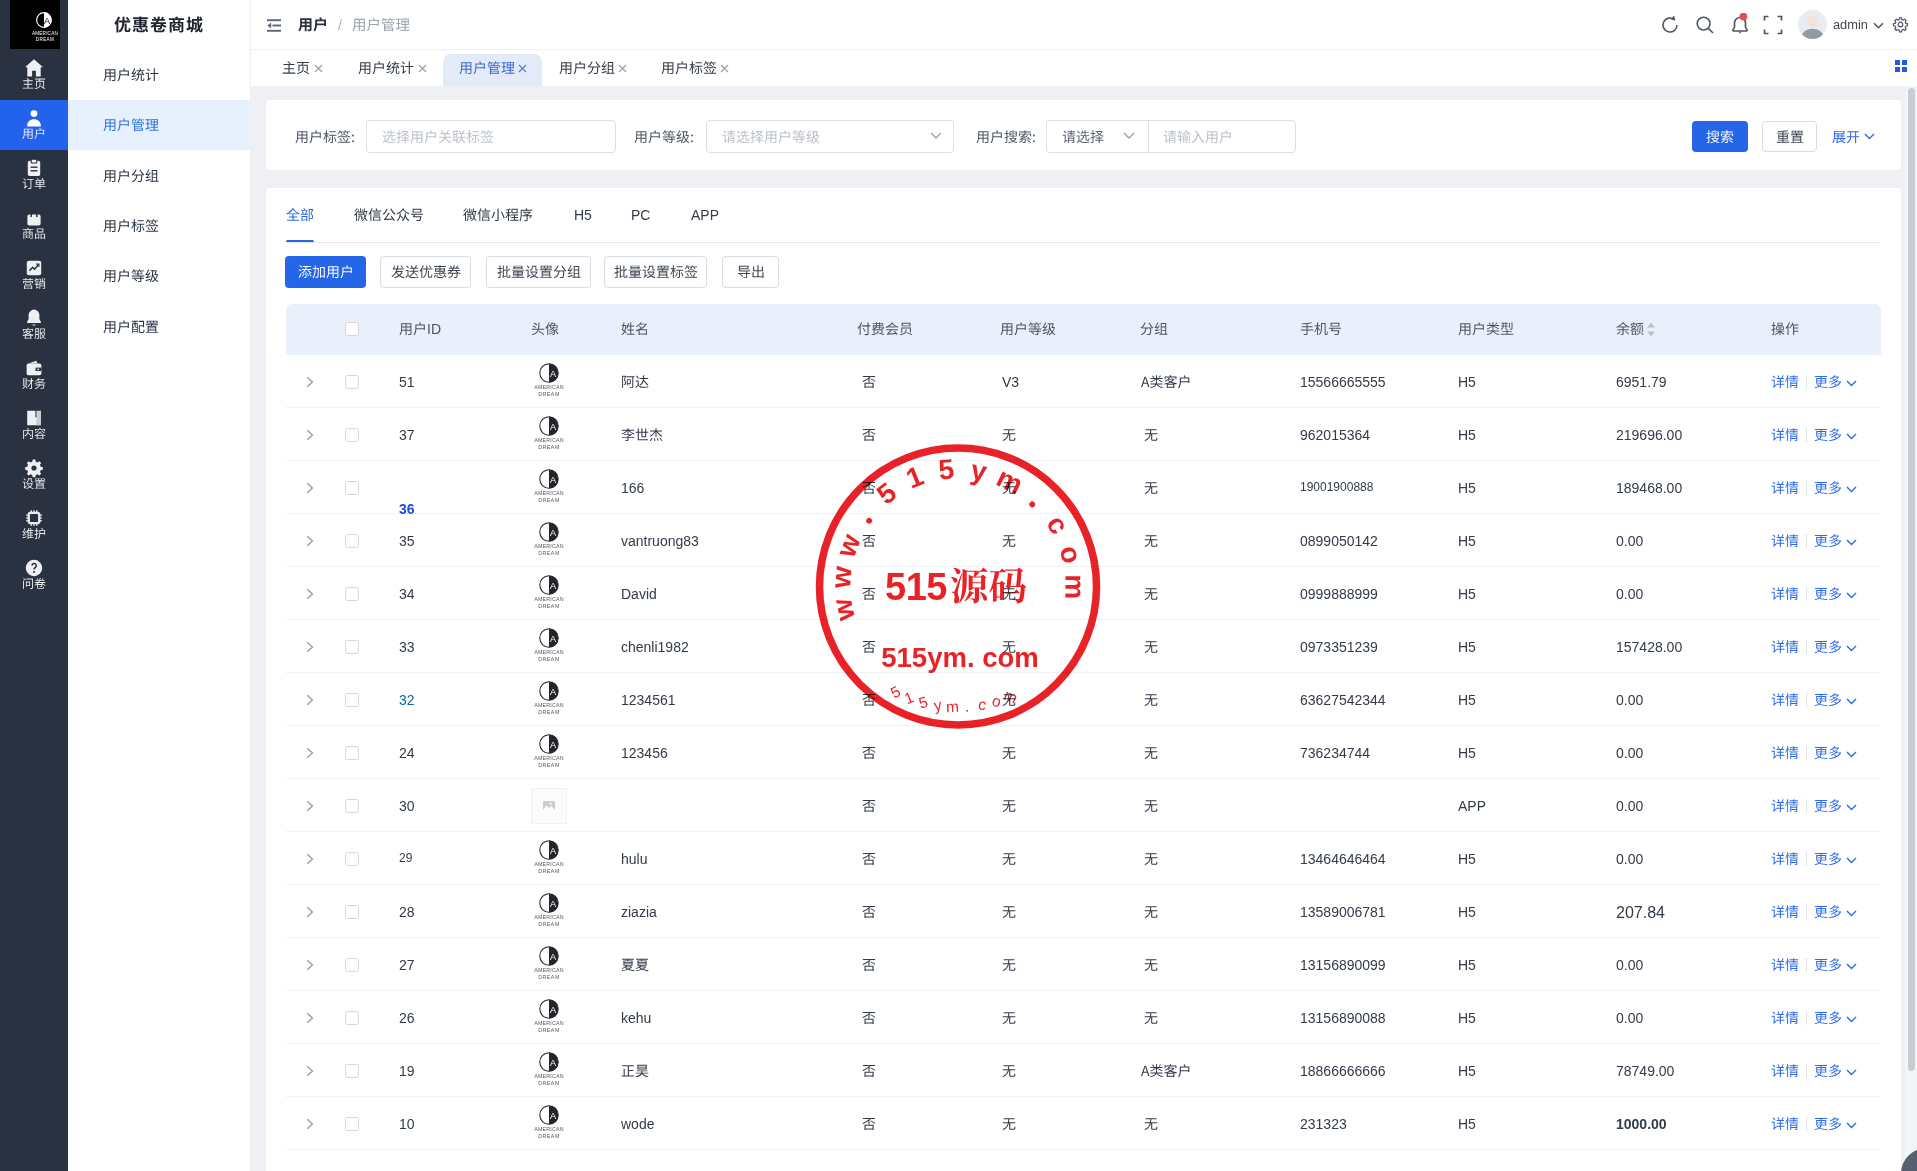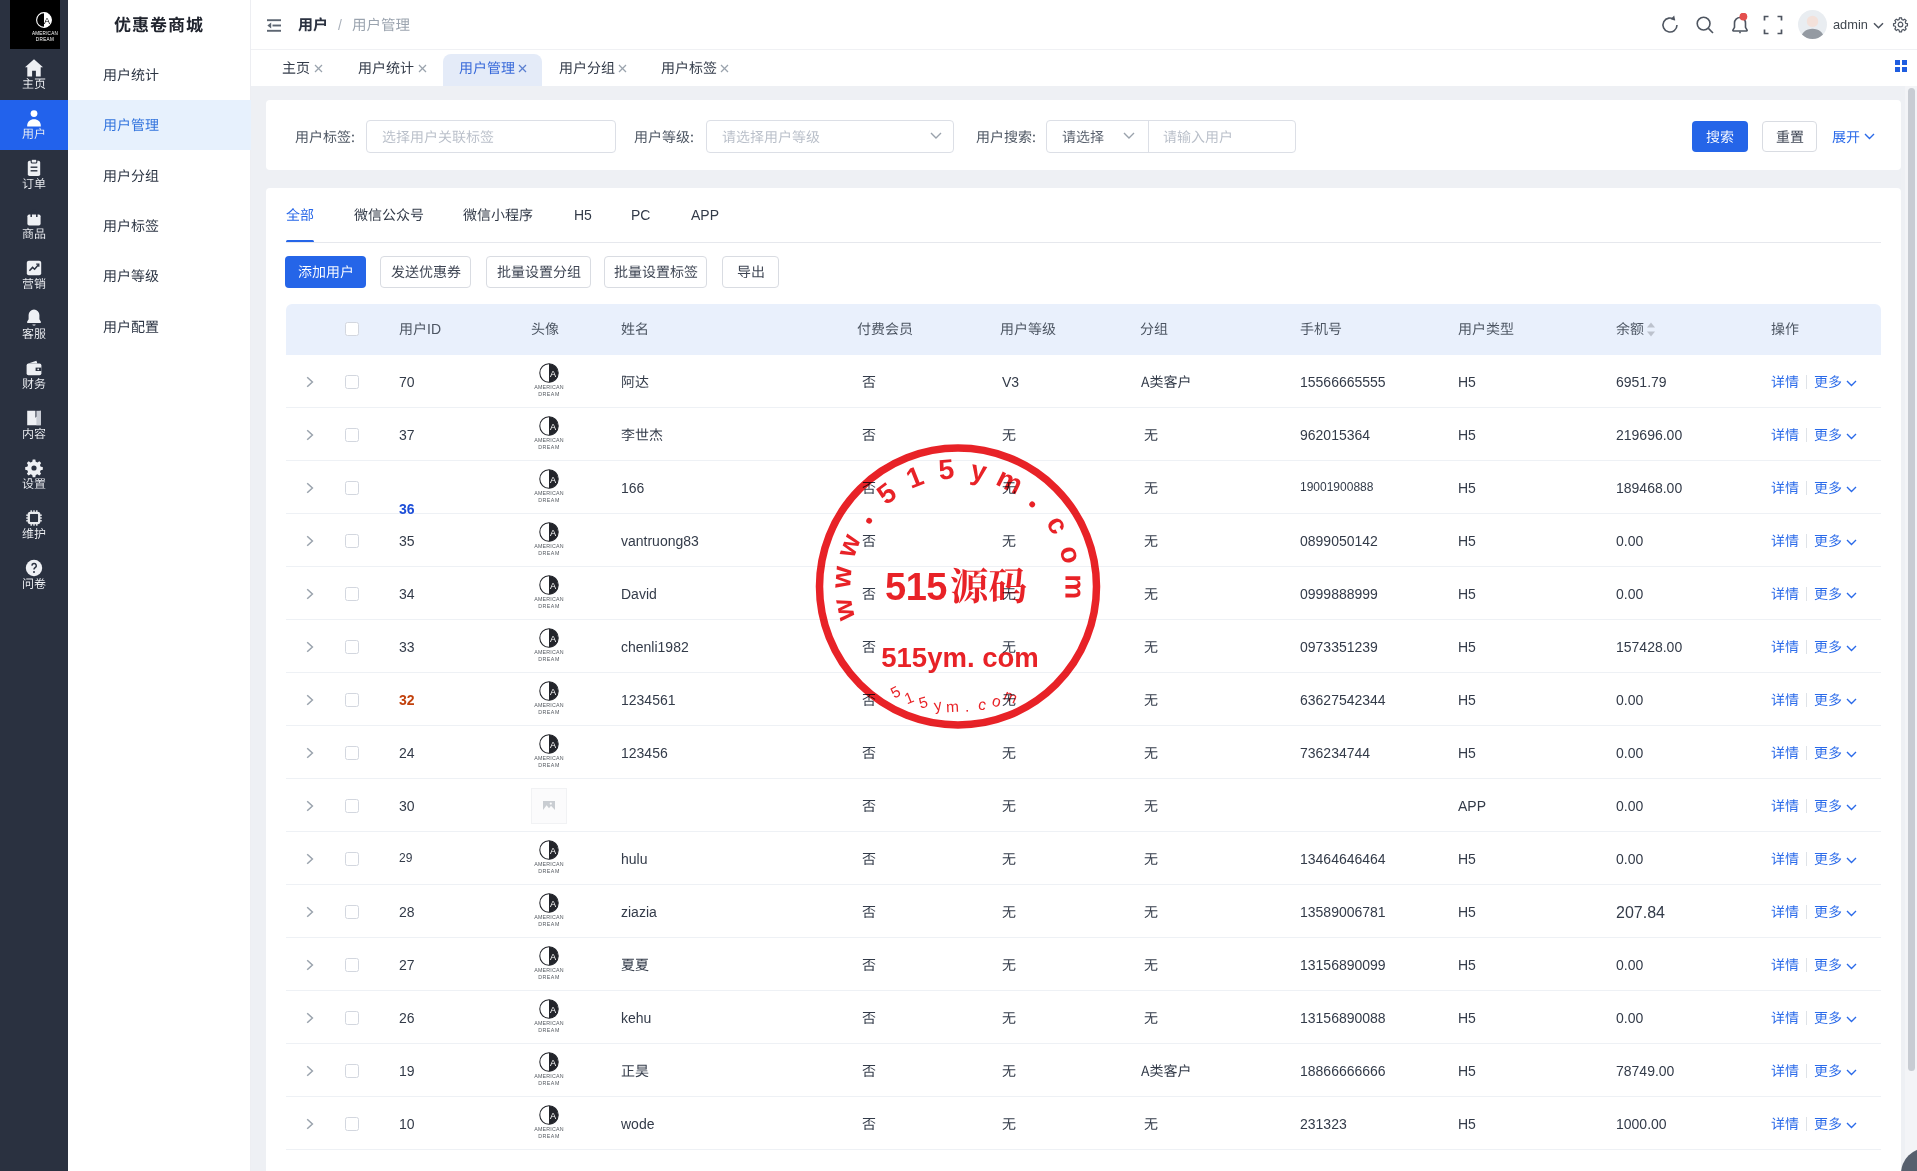--- a/index.html
+++ b/index.html
@@ -709,21 +709,21 @@
   </svg>
 <svg class="abs" style="left:1646px;top:322px" width="10" height="15" viewBox="0 0 10 15">
 <path d="M5 0.5 L9 5.5 H1 Z" fill="#bcc2cd"></path>
     <path d="M5 14.5 L1 9.5 H9 Z" fill="#bcc2cd"></path>
   </svg>
 <div class="abs" style="left:286px;top:407.0px;width:1595px;height:1px;background:#eef1f5"></div>
 <svg class="abs" style="left:306px;top:375.5px" width="8" height="12" viewBox="0 0 8 12">
     <path d="M1.2 1.2 L6.4 6 L1.2 10.8" fill="none" stroke="#9aa3ad" stroke-width="1.5"></path>
   </svg>
 <div class="abs chk" style="left:345px;top:374.5px"></div>
-<div class="lt" style="left:399.0px;top:374.6px;font-size:14.0px;color:#333b49;font-weight:normal">70</div>
+<div class="lt" style="left:399.0px;top:374.6px;font-size:14.0px;color:#333b49;font-weight:normal">51</div>
 <svg class="abs" style="left:534px;top:360.0px" width="30" height="40" viewBox="0 0 30 40">
 <circle cx="15" cy="13" r="9.2" fill="#fff" stroke="#23252b" stroke-width="1.05"></circle>
 <path d="M15 3.8 A9.2 9.2 0 0 1 15 22.2 Z" fill="#23252b"></path>
 <text x="19" y="17.2" font-size="9.2" fill="#fff" text-anchor="middle" font-family="Liberation Sans">A</text>
 <text x="15" y="29.2" font-size="5.3" fill="#555a61" text-anchor="middle" font-family="Liberation Sans" letter-spacing="0.2">AMERICAN</text>
 <text x="15" y="35.7" font-size="5.3" fill="#555a61" text-anchor="middle" font-family="Liberation Sans" letter-spacing="0.5">DREAM</text>
 </svg>
 <svg class="z" style="left:621.0px;top:386.5px">
     <g fill="#333b49" transform="scale(0.01400)">
       <use href="#r963f" x="0"></use>
@@ -1007,21 +1007,21 @@
     </g>
   </svg>
 <svg class="abs" style="left:1846px;top:644.5px" width="11" height="7" viewBox="0 0 11 7">
     <path d="M1 1l4.5 4.5L10 1" fill="none" stroke="#2a6ae9" stroke-width="1.4"></path>
   </svg>
 <div class="abs" style="left:286px;top:725.0px;width:1595px;height:1px;background:#eef1f5"></div>
 <svg class="abs" style="left:306px;top:693.5px" width="8" height="12" viewBox="0 0 8 12">
     <path d="M1.2 1.2 L6.4 6 L1.2 10.8" fill="none" stroke="#9aa3ad" stroke-width="1.5"></path>
   </svg>
 <div class="abs chk" style="left:345px;top:692.5px"></div>
-<div class="lt" style="left:399.0px;top:692.6px;font-size:14.0px;color:#c2410c;font-weight:bold">32</div>
+<div class="lt" style="left:399.0px;top:692.6px;font-size:14.0px;color:#0369a1;font-weight:normal">32</div>
 <svg class="abs" style="left:534px;top:678.0px" width="30" height="40" viewBox="0 0 30 40">
 <circle cx="15" cy="13" r="9.2" fill="#fff" stroke="#23252b" stroke-width="1.05"></circle>
 <path d="M15 3.8 A9.2 9.2 0 0 1 15 22.2 Z" fill="#23252b"></path>
 <text x="19" y="17.2" font-size="9.2" fill="#fff" text-anchor="middle" font-family="Liberation Sans">A</text>
 <text x="15" y="29.2" font-size="5.3" fill="#555a61" text-anchor="middle" font-family="Liberation Sans" letter-spacing="0.2">AMERICAN</text>
 <text x="15" y="35.7" font-size="5.3" fill="#555a61" text-anchor="middle" font-family="Liberation Sans" letter-spacing="0.5">DREAM</text>
 </svg>
 <div class="lt" style="left:621.0px;top:692.6px;font-size:14.0px;color:#333b49;font-weight:normal">1234561</div>
 <svg class="z" style="left:862.0px;top:704.5px">
     <g fill="#333b49" transform="scale(0.01400)">
@@ -1428,21 +1428,21 @@
       <use href="#r65e0" x="0"></use>
     </g>
   </svg>
 <svg class="z" style="left:1144.0px;top:1128.5px">
     <g fill="#333b49" transform="scale(0.01400)">
       <use href="#r65e0" x="0"></use>
     </g>
   </svg>
 <div class="lt" style="left:1300.0px;top:1116.6px;font-size:14.0px;color:#333b49;font-weight:normal">231323</div>
 <div class="lt" style="left:1458.0px;top:1116.6px;font-size:14.0px;color:#333b49;font-weight:normal">H5</div>
-<div class="lt" style="left:1616.0px;top:1116.6px;font-size:14.0px;color:#333b49;font-weight:normal">1000.00</div>
+<div class="lt" style="left:1616.0px;top:1116.6px;font-size:14.0px;color:#333b49;font-weight:bold">1000.00</div>
 <svg class="z" style="left:1771.0px;top:1128.5px">
     <g fill="#2a6ae9" transform="scale(0.01400)">
       <use href="#r8be6" x="0"></use>
       <use href="#r60c5" x="1000"></use>
     </g>
   </svg>
 <div class="abs" style="left:1806px;top:1116.5px;width:1px;height:14px;background:#dfe3e8"></div>
 <svg class="z" style="left:1814.0px;top:1128.5px">
     <g fill="#2a6ae9" transform="scale(0.01400)">
       <use href="#r66f4" x="0"></use>

